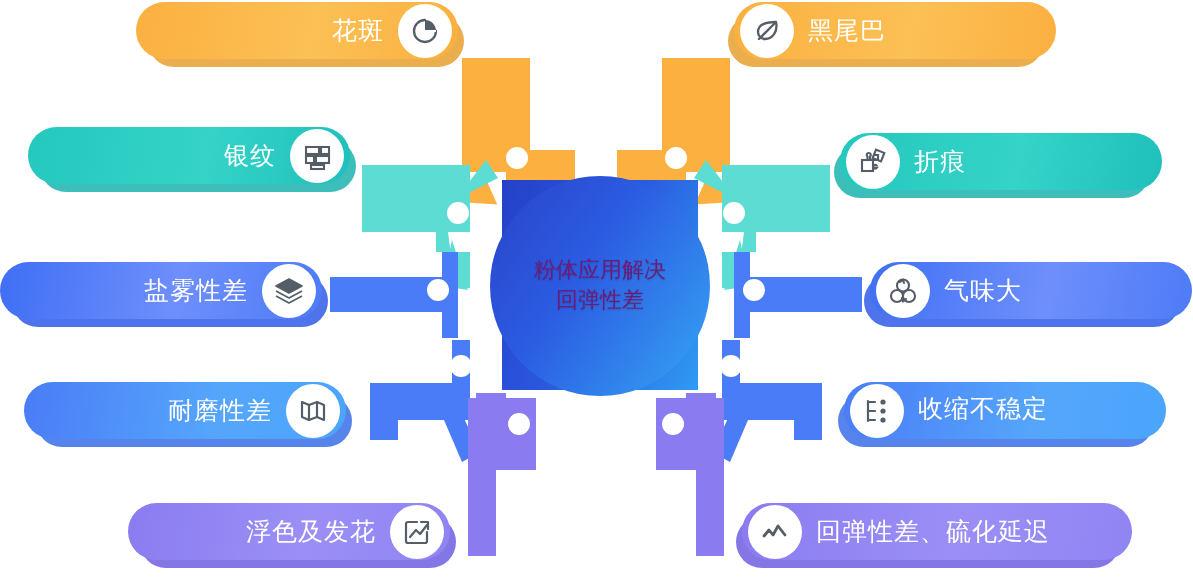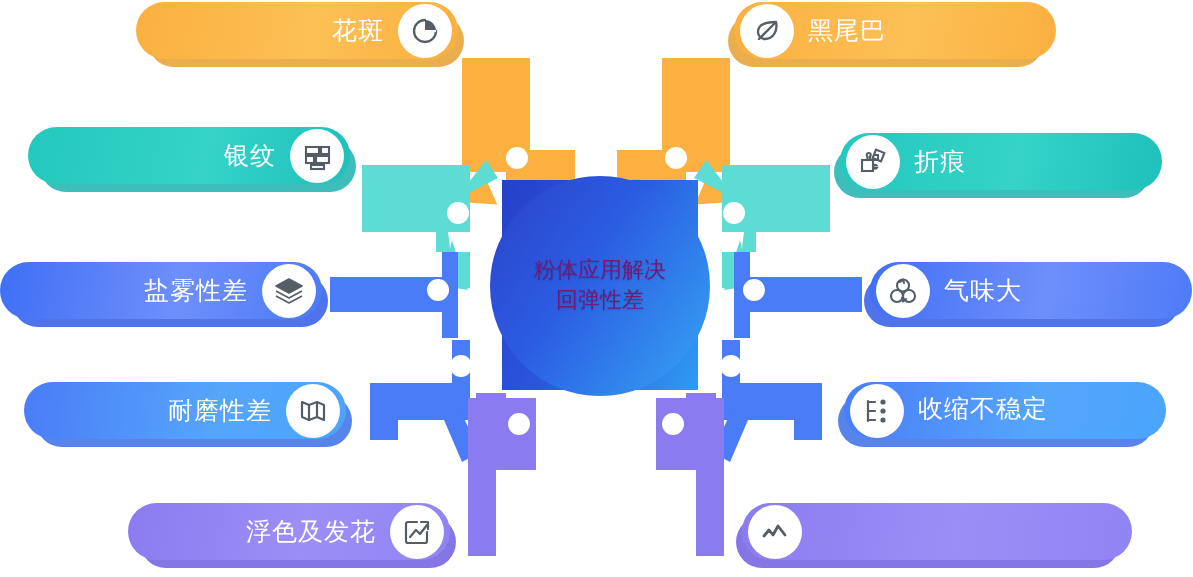--- a/index.html
+++ b/index.html
@@ -332,16 +332,17 @@
 
   <div class="pill c-purple left-label" style="left:742px;top:503px;width:390px;">
     <div class="shadowbar" style="left:-6px;right:12px;"></div>
     <div class="body"></div>
     <div class="content">
       <span class="ic">
         <svg width="32" height="32" viewBox="0 0 32 32" fill="none" stroke="#555d66" stroke-width="2.8" stroke-linecap="round" stroke-linejoin="round">
           <path d="M5 20l5-6 4 5 5-9 7 9"></path>
         </svg>
       </span>
+      <span class="label">回弹性差、硫化延迟</span>
     </div>
   </div>
 
 </div>
 
 </body></html>

